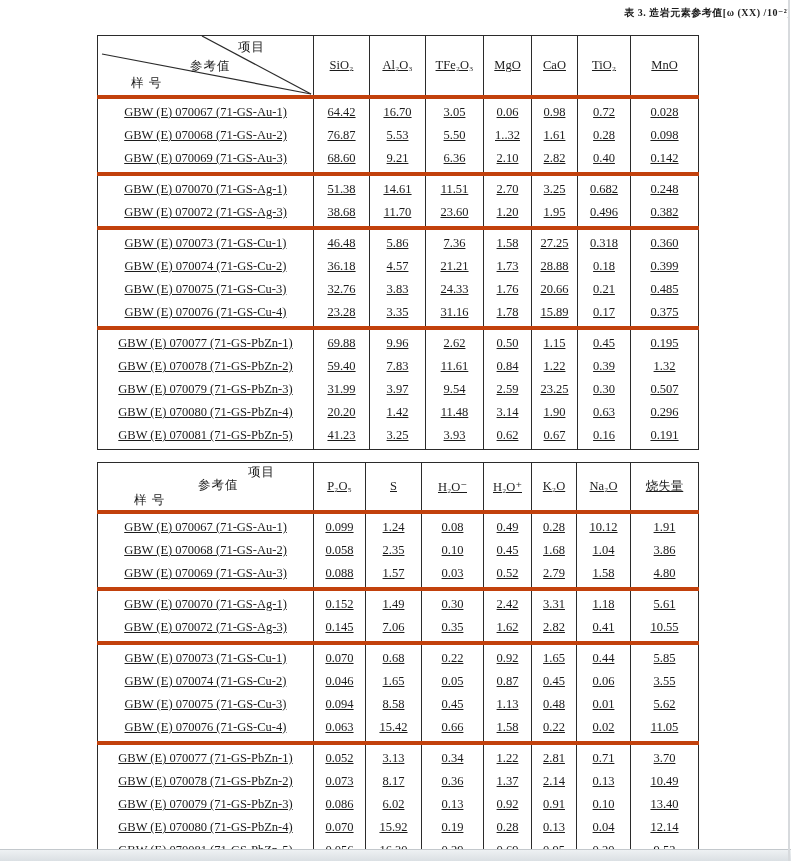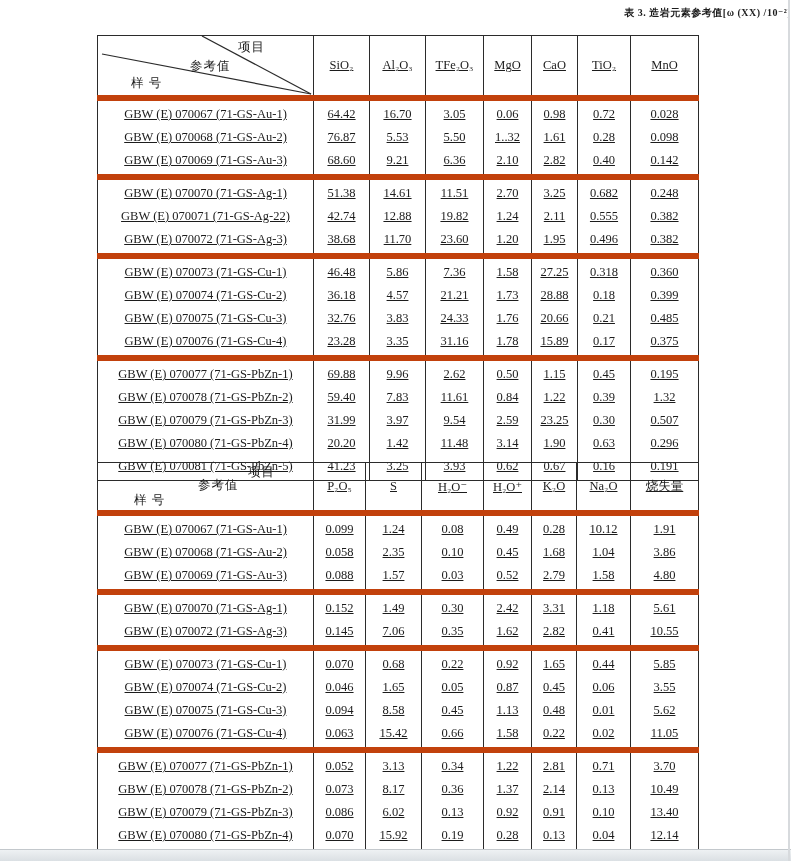--- a/index.html
+++ b/index.html
@@ -20,21 +20,21 @@
     text-decoration:underline;
   }
   .tbl,.tbl th,.tbl td{border:1px solid #2b2b2b;}
   .tbl{border-width:1.5px;}
   .tbl th,.tbl td{
     border-top:none;border-bottom:none;
     text-align:center;padding:0;overflow:hidden;white-space:nowrap;
     font-weight:normal;
   }
   .tbl thead th{border-bottom:1px solid #2b2b2b;vertical-align:middle;}
-  .tbl tbody{border-top:6px solid #c2410c;}
+  .tbl tbody{border-top:4px solid #c2410c;}
   #table1{top:35px;}
   #table2{top:462px;}
   #table1 thead th{height:59px;}
   #table2 thead th{height:47px;}
   .tbl td{height:23px;line-height:23px;}
   .tbl tbody tr:first-child td{padding-top:2px;}
   .tbl tbody tr:last-child td{padding-bottom:2px;}
   .corner{position:relative;padding:0;}
   .corner svg{position:absolute;top:0;left:0;}
   .corner .lab{position:absolute;font-size:12.5px;line-height:13px;letter-spacing:1px;}
@@ -128,30 +128,20 @@
           <td>GBW (E) 070070 (71-GS-Ag-1)</td>
           <td>51.38</td>
           <td>14.61</td>
           <td>11.51</td>
           <td>2.70</td>
           <td>3.25</td>
           <td>0.682</td>
           <td>0.248</td>
         </tr>
         <tr>
-          <td>GBW (E) 070071 (71-GS-Ag-22)</td>
-          <td>42.74</td>
-          <td>12.88</td>
-          <td>19.82</td>
-          <td>1.24</td>
-          <td>2.11</td>
-          <td>0.555</td>
-          <td>0.382</td>
-        </tr>
-        <tr>
           <td>GBW (E) 070072 (71-GS-Ag-3)</td>
           <td>38.68</td>
           <td>11.70</td>
           <td>23.60</td>
           <td>1.20</td>
           <td>1.95</td>
           <td>0.496</td>
           <td>0.382</td>
         </tr>
       </tbody>

